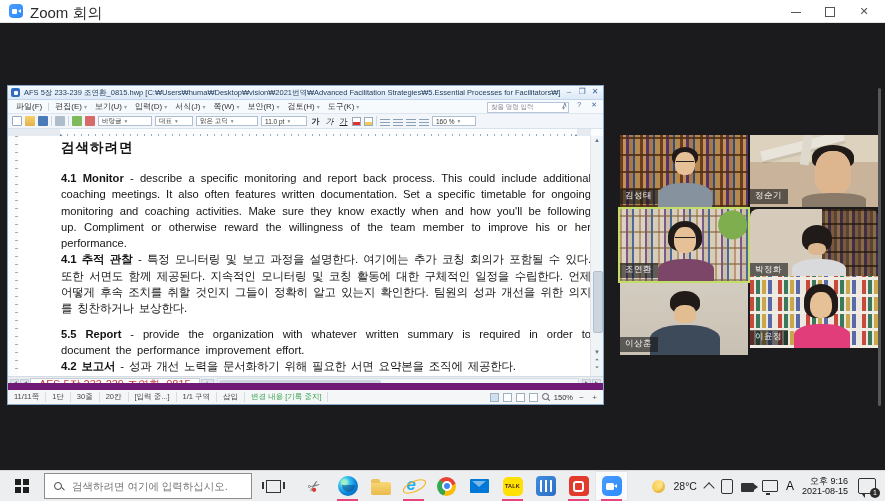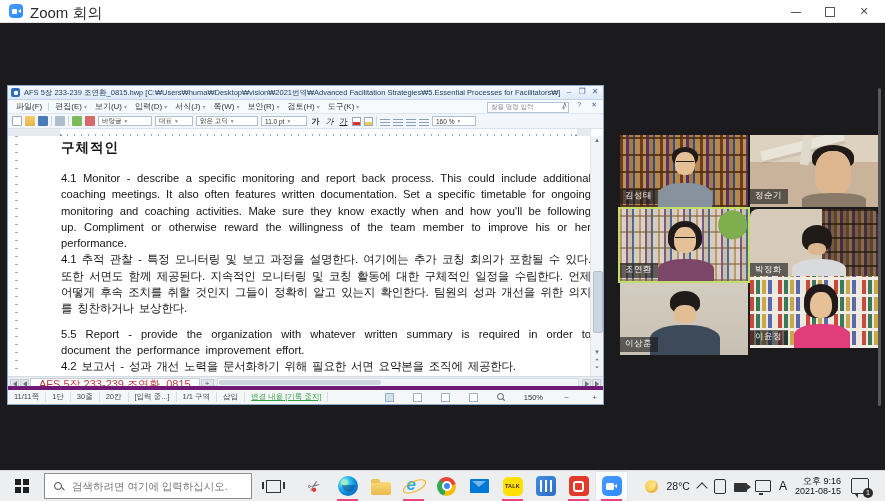--- a/index.html
+++ b/index.html
@@ -72,21 +72,21 @@
   .hwp-body{position:absolute;left:0;right:0;top:50px;bottom:27px;background:#fff;}
   .vruler{position:absolute;left:0;top:0;bottom:0;width:10px;background:#fbfcfd;border-right:1px solid #e2e8ee;
           background-image:repeating-linear-gradient(0deg,#aab 0 1px,transparent 1px 8px);background-size:3px 100%;background-repeat:no-repeat;background-position:right;}
   .page{position:absolute;left:10px;right:12px;top:0;bottom:0;background:#fff;overflow:hidden;}
   .doc-text{position:absolute;left:43px;width:530px;top:2px;color:#141414;}
   .doc-heading{font-size:13.5px;font-weight:bold;letter-spacing:1px;margin:1px 0 13px 0;}
   .doc-text p{margin:0;font-size:11.2px;line-height:16.3px;text-align:justify;}
   .doc-text p.en{word-spacing:2.6px;}
   .doc-text p.ko{font-size:11.5px;word-spacing:2px;letter-spacing:-0.2px;}
   .doc-text p.gap{margin-top:9px;}
-  .doc-text b{font-weight:normal;}
+  .doc-text b{font-weight:bold;}
 
   .vscroll{position:absolute;right:0;top:0;bottom:0;width:12px;background:#f1f4f7;border-left:1px solid #dfe5ea;}
   .vs-arrow{position:absolute;left:2px;width:8px;text-align:center;font-size:6px;color:#678;}
   .vs-up{top:1px}.vs-down{bottom:22px}
   .vs-up::before{content:"▲"}.vs-down::before{content:"▼"}
   .vs-thumb{position:absolute;left:2px;width:8px;height:60px;bottom:44px;background:#cdd6df;border:1px solid #b3c0cc;border-radius:2px;}
   .vs-pgbtn{position:absolute;left:2px;width:8px;text-align:center;font-size:5px;color:#678;}
   .vs-pgup{bottom:14px}.vs-pgdn{bottom:6px}
   .vs-pgup::before{content:"⏶"}.vs-pgdn::before{content:"⏷"}
 
@@ -97,25 +97,25 @@
   .tnav i{border-top:3px solid transparent;border-bottom:3px solid transparent;}
   .tnav.left i{border-right:4px solid #68707a;}
   .tnav.right i{border-left:4px solid #68707a;}
   .dtab{height:11px;background:#fff;border:1px solid #c4cdd6;border-bottom:none;display:flex;align-items:center;
         padding:0 8px;font-size:11px;color:#c23b3b;white-space:nowrap;}
   .tadd{width:13px;height:10px;background:#dfe5eb;border:1px solid #c4cdd6;box-sizing:border-box;
         font-size:8px;line-height:8px;text-align:center;color:#556;}
   .htrack{flex:1;height:9px;background:#f3f6f9;border:1px solid #d7dee5;margin:0 2px;position:relative;}
   .hthumb{position:absolute;left:1px;top:1px;width:45%;height:5px;background:#cdd6df;border-radius:2px;}
 
-  .hwp-statusbar{position:absolute;left:0;right:0;bottom:0;height:14px;background:#f4f6f8;border-top:4px solid #701a75;
+  .hwp-statusbar{position:absolute;left:0;right:0;bottom:0;height:14px;background:#f4f6f8;border-top:7px solid #701a75;
                  display:flex;align-items:center;font-size:7.5px;color:#444;}
   .st{padding:0 6px;border-right:1px solid #d6dde3;white-space:nowrap;}
-  .st.green{color:#2f9e44;text-decoration:underline;}
-  .st-right{margin-left:auto;display:flex;align-items:center;gap:19px;padding-right:4px;}
+  .st.green{color:#2f9e44;}
+  .st-right{margin-left:auto;display:flex;align-items:center;gap:4px;padding-right:4px;}
   .vmico{width:9px;height:9px;border:1px solid #9fb0bf;box-sizing:border-box;background:#fff;}
   .vmico.sel{background:#cfe0f0;}
   .mag{width:8px;height:8px;position:relative;}
   .mag::before{content:"";position:absolute;left:0;top:0;width:5px;height:5px;border:1.3px solid #556;border-radius:50%;}
   .mag::after{content:"";position:absolute;left:5.5px;top:5.5px;width:3px;height:1.3px;background:#556;transform:rotate(45deg);}
   .zoomval{font-size:7.5px;color:#333;}
   .stbtn{font-size:8px;color:#556;width:9px;text-align:center;}
 
   
   .video{position:absolute;width:128px;height:72px;background:#2a2a2a;overflow:hidden;}
@@ -190,21 +190,21 @@
   .ic-kakao span{font-size:5.5px;font-weight:bold;color:#3a1d1d;letter-spacing:.2px;}
   .ic-blueapp{width:20px;height:20px;border-radius:4px;background:linear-gradient(135deg,#3f8de0,#2c6fc4);position:relative;}
   .ic-blueapp::after{content:"";position:absolute;left:4px;top:4px;width:12px;height:12px;
                      background:repeating-linear-gradient(90deg,#fff 0 2.5px,rgba(0,0,0,0) 2.5px 5px);border-radius:1px;}
   .ic-rec{width:20px;height:20px;border-radius:4px;background:#e23b2e;position:relative;}
   .ic-rec::after{content:"";position:absolute;inset:4.5px;border:2px solid #fff;border-radius:3px;}
   .ic-zoomapp{width:20px;height:20px;border-radius:5px;background:linear-gradient(135deg,#4a9bff,#2d8cff);position:relative;}
   .ic-zoomapp::before{content:"";position:absolute;left:4px;top:7px;width:8px;height:6.5px;background:#fff;border-radius:1.5px;}
   .ic-zoomapp::after{content:"";position:absolute;left:12.5px;top:7.5px;border-top:2.6px solid transparent;border-bottom:2.6px solid transparent;border-right:3.6px solid #fff;}
 
-  .tray{margin-left:auto;display:flex;align-items:center;gap:8px;padding-right:16px;color:#222;}
+  .tray{margin-left:auto;display:flex;align-items:center;gap:8px;padding-right:9px;color:#222;}
   .moon{width:13px;height:13px;border-radius:50%;background:radial-gradient(circle at 65% 35%,#ffe58a,#f3c33c);box-shadow:inset -2px -2px 0 rgba(200,140,20,.35);}
   .temp{font-size:10.5px;color:#222;}
   .chev{width:7px;height:7px;border-left:1.6px solid #333;border-top:1.6px solid #333;transform:rotate(45deg);margin-top:3px;}
   .trico{position:relative;}
   .ic-rotate{width:10px;height:13px;border:1.5px solid #333;border-radius:2px;}
   .ic-cam{width:13px;height:9px;background:#333;border-radius:1px;position:relative;margin-top:2px;}
   .ic-cam::after{content:"";position:absolute;right:-4px;top:1.5px;border-top:3px solid transparent;border-bottom:3px solid transparent;border-left:4px solid #333;}
   .ic-mon{width:14px;height:10px;border:1.5px solid #333;border-radius:1px;position:relative;}
   .ic-mon::after{content:"";position:absolute;left:3.5px;bottom:-4px;width:4px;height:2.5px;background:#333;}
   .ime{font-size:12px;color:#111;}
@@ -293,21 +293,21 @@
     <div class="hr-shade-r"></div>
     <div class="hr-ticks"></div>
     <div class="hr-mark" style="left:50px"></div>
     <div class="hr-mark" style="right:24px"></div>
   </div>
 
   <div class="hwp-body">
     <div class="vruler"></div>
     <div class="page">
       <div class="doc-text">
-        <div class="doc-heading">구체적인</div>
+        <div class="doc-heading">검색하려면</div>
         <p class="en"><b>4.1 Monitor</b><span> - describe a specific monitoring and report back process. This could include additional coaching meetings. It also often features written documentation. Set a specific timetable for ongoing monitoring and coaching activities. Make sure they know exactly when and how you'll be following up. Compliment or otherwise reward the willingness of the team member to improve his or her performance.</span></p>
         <p class="ko"><b>4.1 추적 관찰</b><span> - 특정 모니터링 및 보고 과정을 설명한다. 여기에는 추가 코칭 회의가 포함될 수 있다. 또한 서면도 함께 제공된다. 지속적인 모니터링 및 코칭 활동에 대한 구체적인 일정을 수립한다. 언제 어떻게 후속 조치를 취할 것인지 그들이 정확히 알고 있는지 확인한다. 팀원의 성과 개선을 위한 의지를 칭찬하거나 보상한다.</span></p>
         <p class="en gap"><b>5.5 Report</b><span> - provide the organization with whatever written summary is required in order to document the performance improvement effort.</span></p>
         <p class="ko"><b>4.2 보고서</b><span> - 성과 개선 노력을 문서화하기 위해 필요한 서면 요약본을 조직에 제공한다.</span></p>
       </div>
     </div>
     <div class="vscroll">
       <div class="vs-arrow vs-up"></div>
       <div class="vs-thumb"></div>
       <div class="vs-arrow vs-down"></div>

